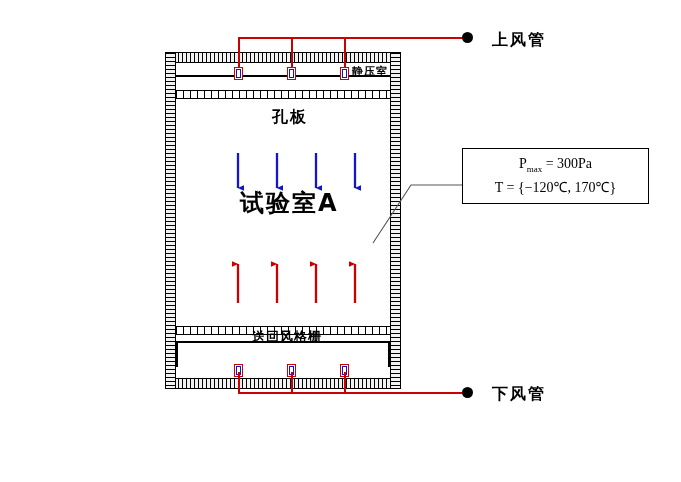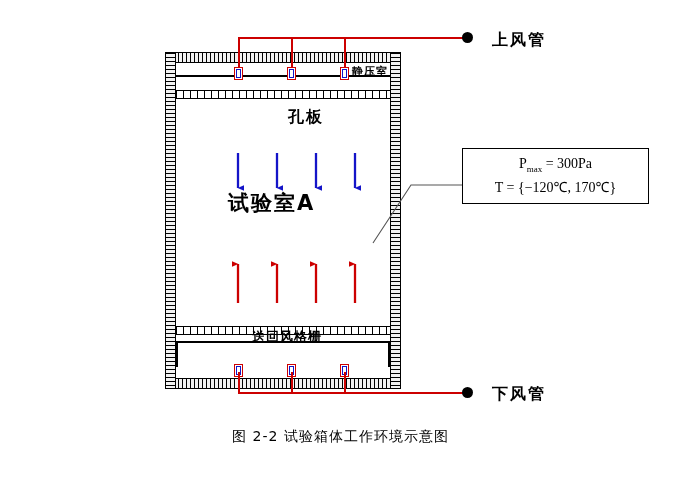--- a/index.html
+++ b/index.html
@@ -114,29 +114,29 @@
     font-weight: 700;
   }
 
   .label-plenum {
     left: 352px;
     top: 64px;
     font-size: 11px;
     letter-spacing: 1px;
   }
   .label-orifice {
-    left: 288px;
+    left: 272px;
     top: 107px;
     font-size: 16px;
     letter-spacing: 2px;
   }
   .label-room {
-    left: 228px;
+    left: 240px;
     top: 203px;
-    font-size: 21px;
+    font-size: 24px;
     letter-spacing: 2px;
     transform: translateY(-50%);
   }
   .label-grille {
     left: 252px;
     top: 328px;
     font-size: 13px;
     letter-spacing: 1px;
     text-decoration: underline;
   }
@@ -321,15 +321,14 @@
   <div class="node-dot" style="left:462px; top:387px;"></div>
   <div class="duct-label duct-label-bottom">下风管</div>
 
   <div class="callout">
     <div class="callout-line">
       <span>P</span><sub>max</sub><span> = 300Pa</span>
     </div>
     <div class="callout-line">T = {−120℃,  170℃}</div>
   </div>
 
-  <div class="caption caption-cn">图 2-2 试验箱体工作环境示意图</div>
 
 </div>
 
 </body></html>

